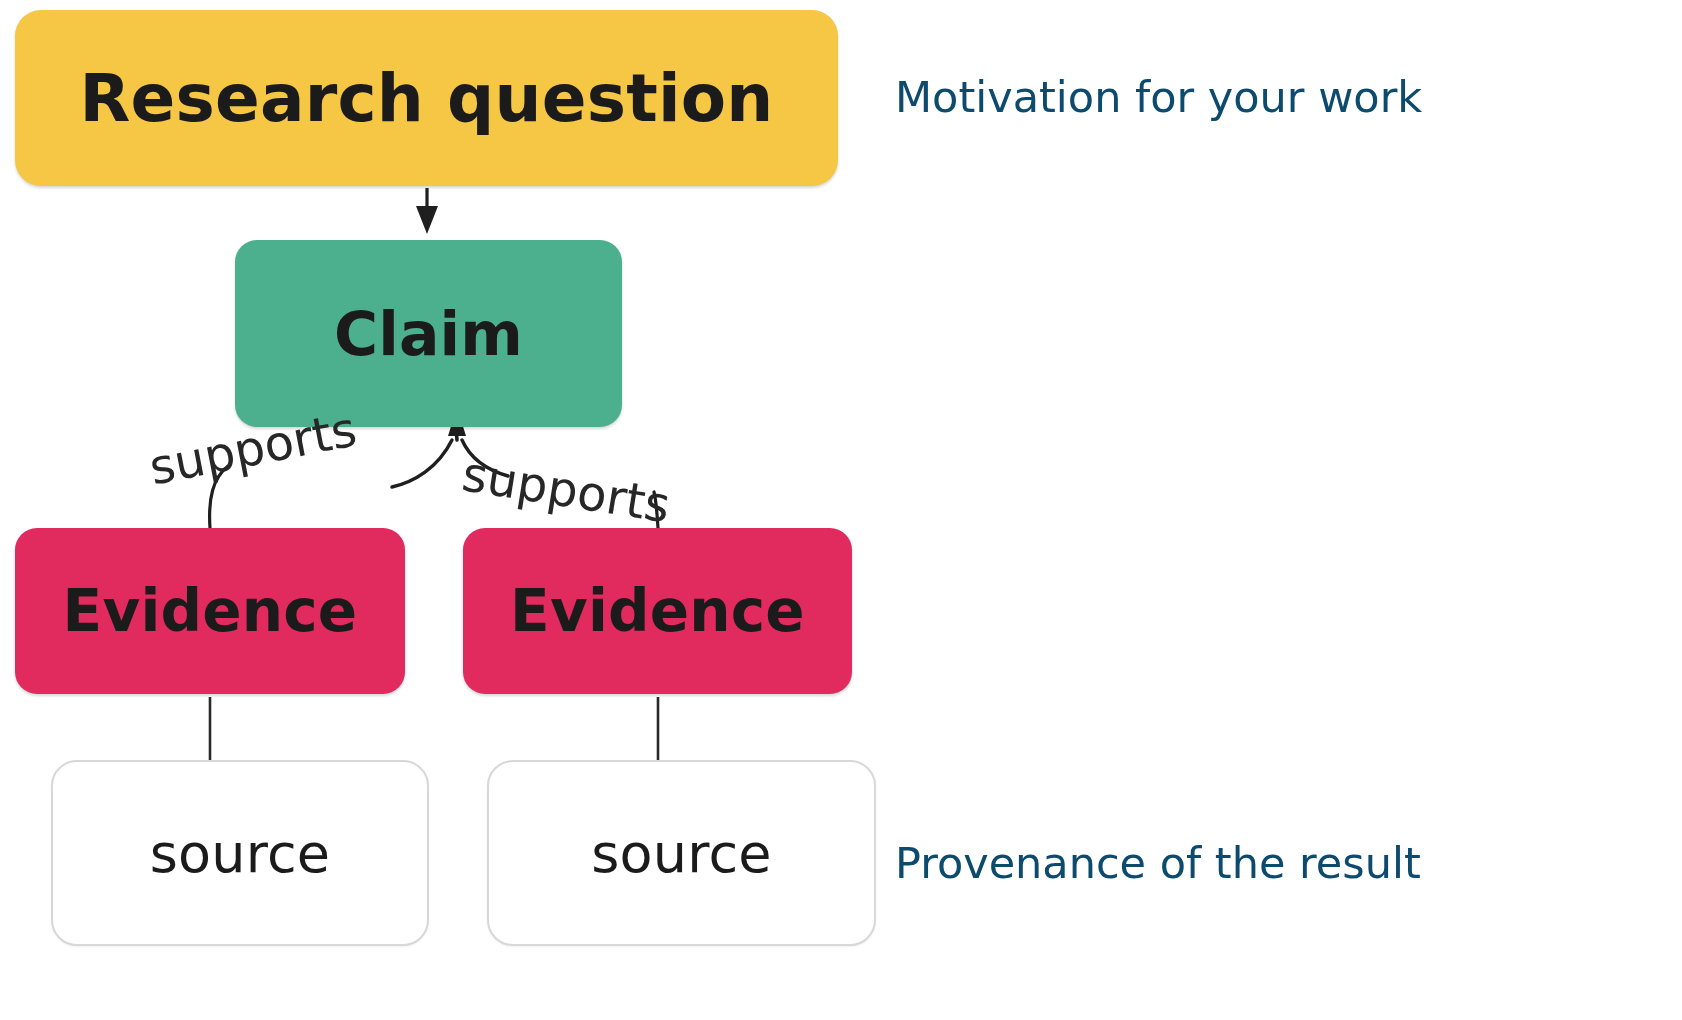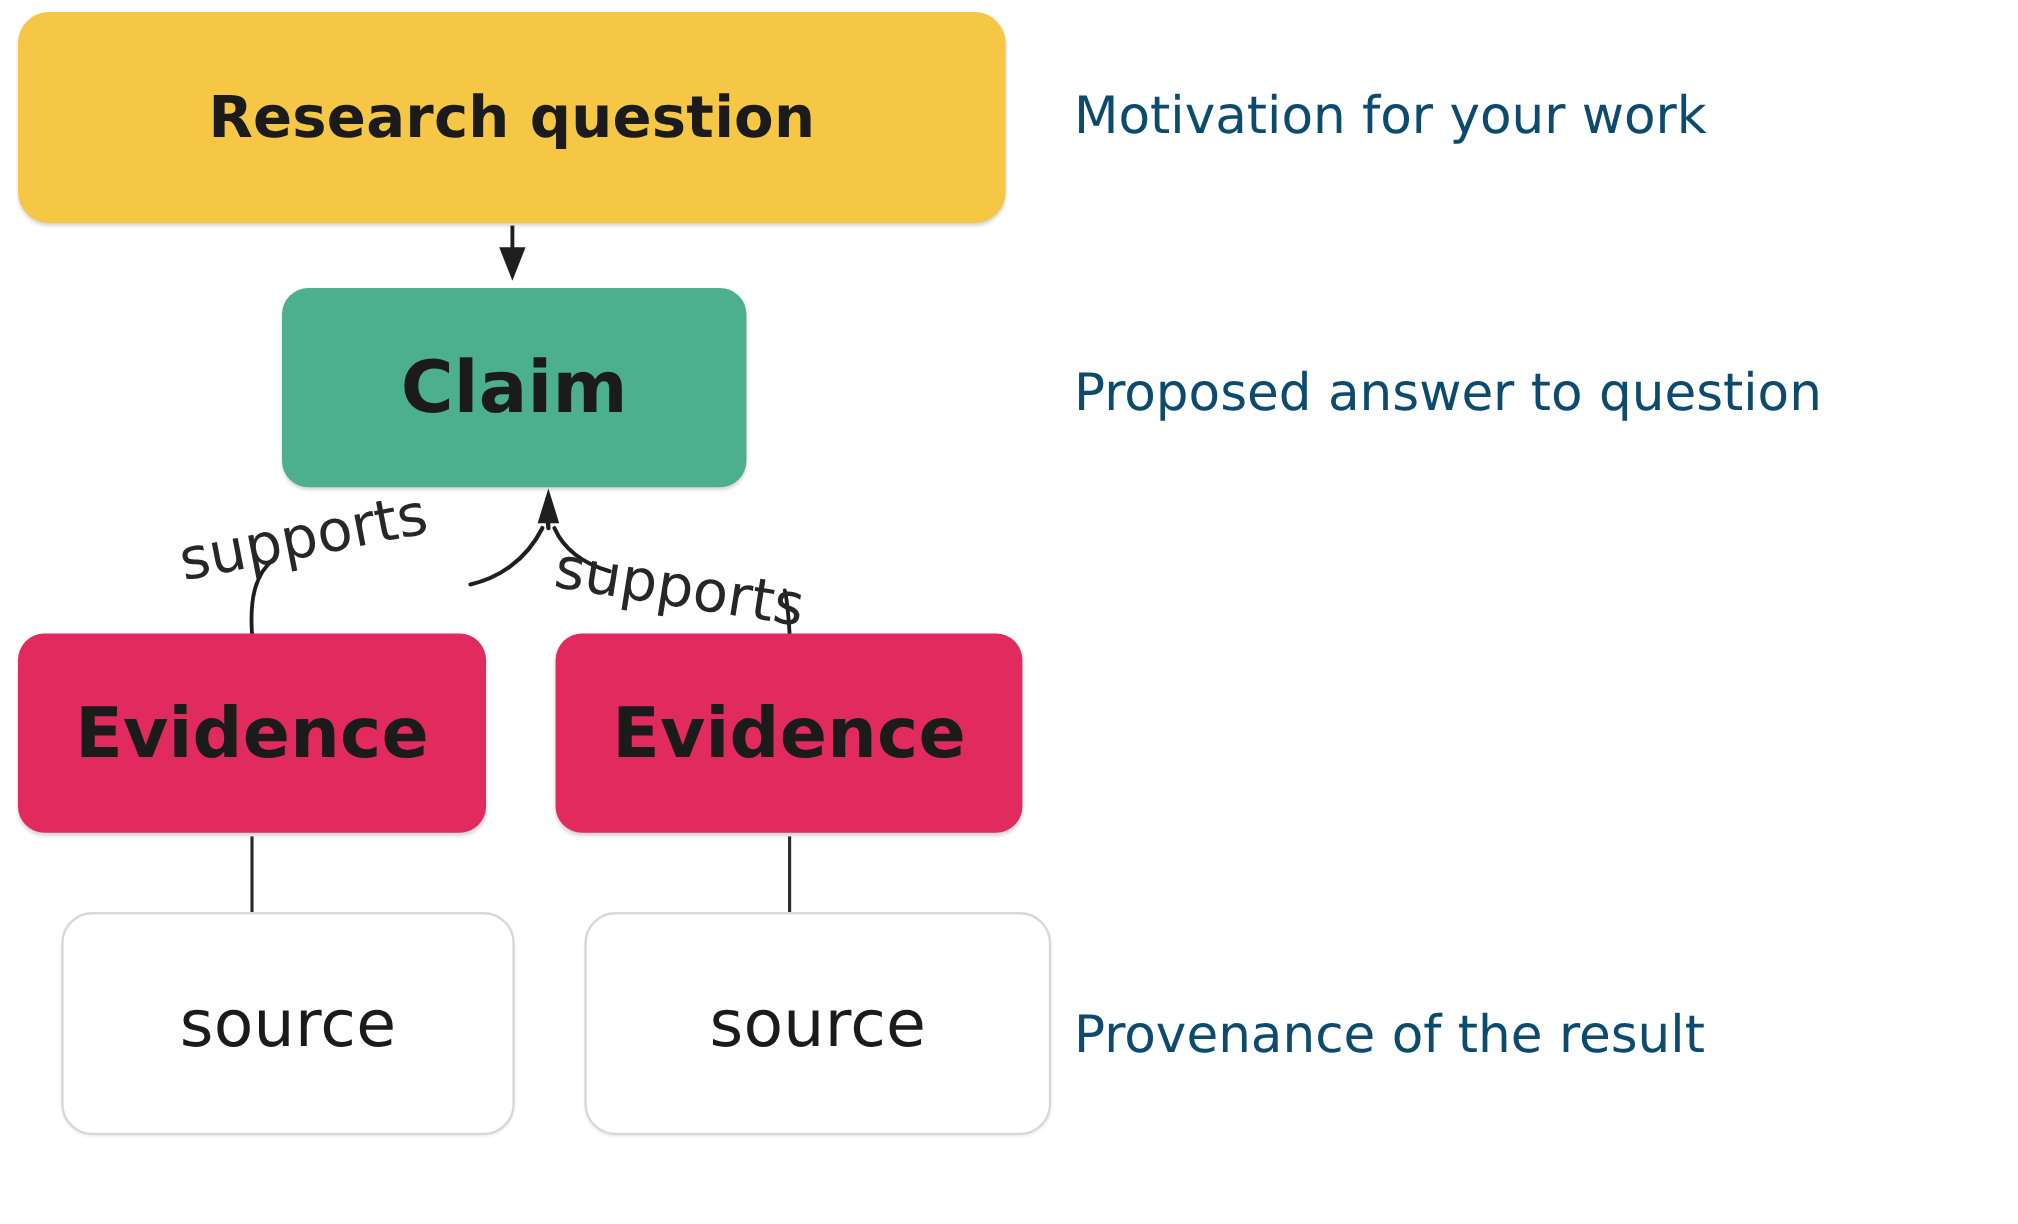--- a/index.html
+++ b/index.html
@@ -40,26 +40,26 @@
     border: 2px solid #d8d8d8;
     box-shadow: 0 1px 2px rgba(0,0,0,0.06);
     font-weight: 400;
     margin-left: 24px;
   }
 
   
   #node-research {
     left: 15px;  top: 10px;
     width: 823px; height: 176px;
-    font-size: 48px;
+    font-size: 66px;
     border-radius: 26px;
   }
   #node-claim {
     left: 235px; top: 240px;
-    width: 387px; height: 166px;
+    width: 387px; height: 187px;
     font-size: 60px;
     border-radius: 22px;
   }
   #node-evidence-1 {
     left: 15px;  top: 528px;
     width: 390px; height: 166px;
     font-size: 58px;
     border-radius: 22px;
   }
   #node-evidence-2 {
@@ -181,18 +181,17 @@
   <div class="node outline" id="node-source-2">
     <span>source</span>
   </div>
 
   <div class="edge-label" id="edge-label-left">supports</div>
 
   <div class="edge-label" id="edge-label-right">supports</div>
 
   <div class="annotation" id="annotation-0">Motivation for your work</div>
 
-  <div class="annotation" id="annotation-1">Proposed answer to question</div>
 
 
   <div class="annotation" id="annotation-3">Provenance of the result</div>
 
 </div>
 
 </body></html>

